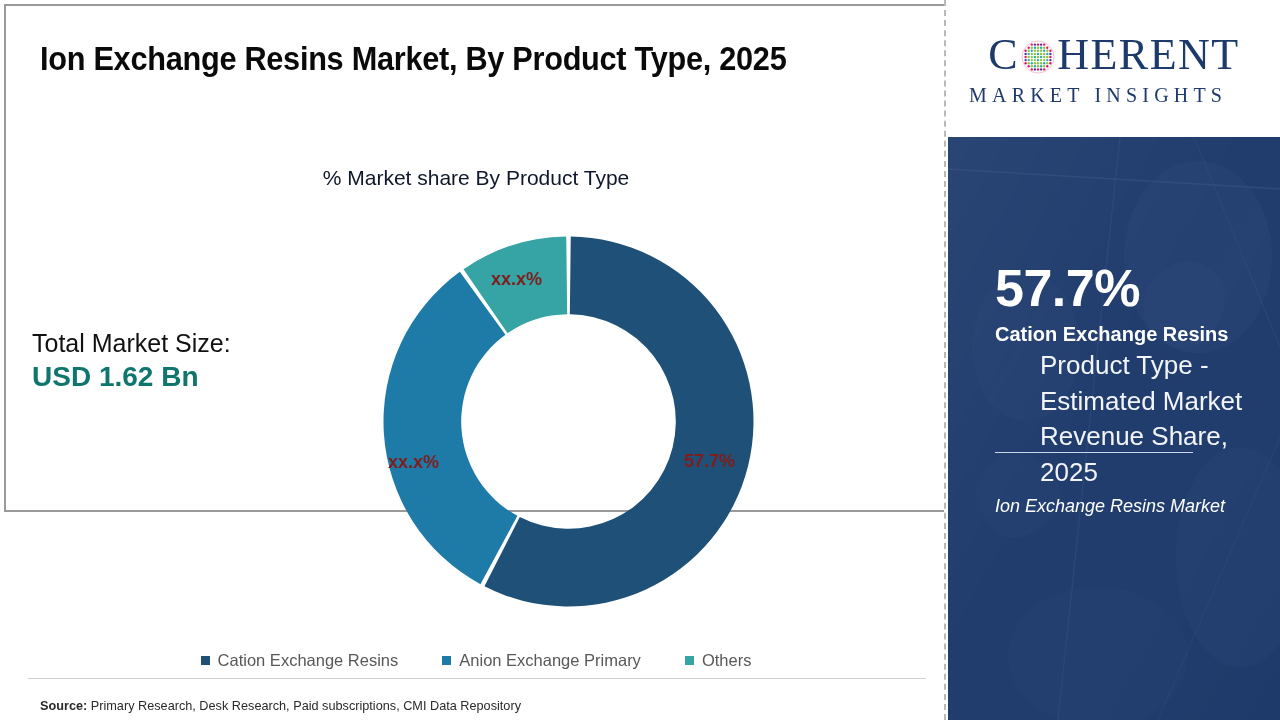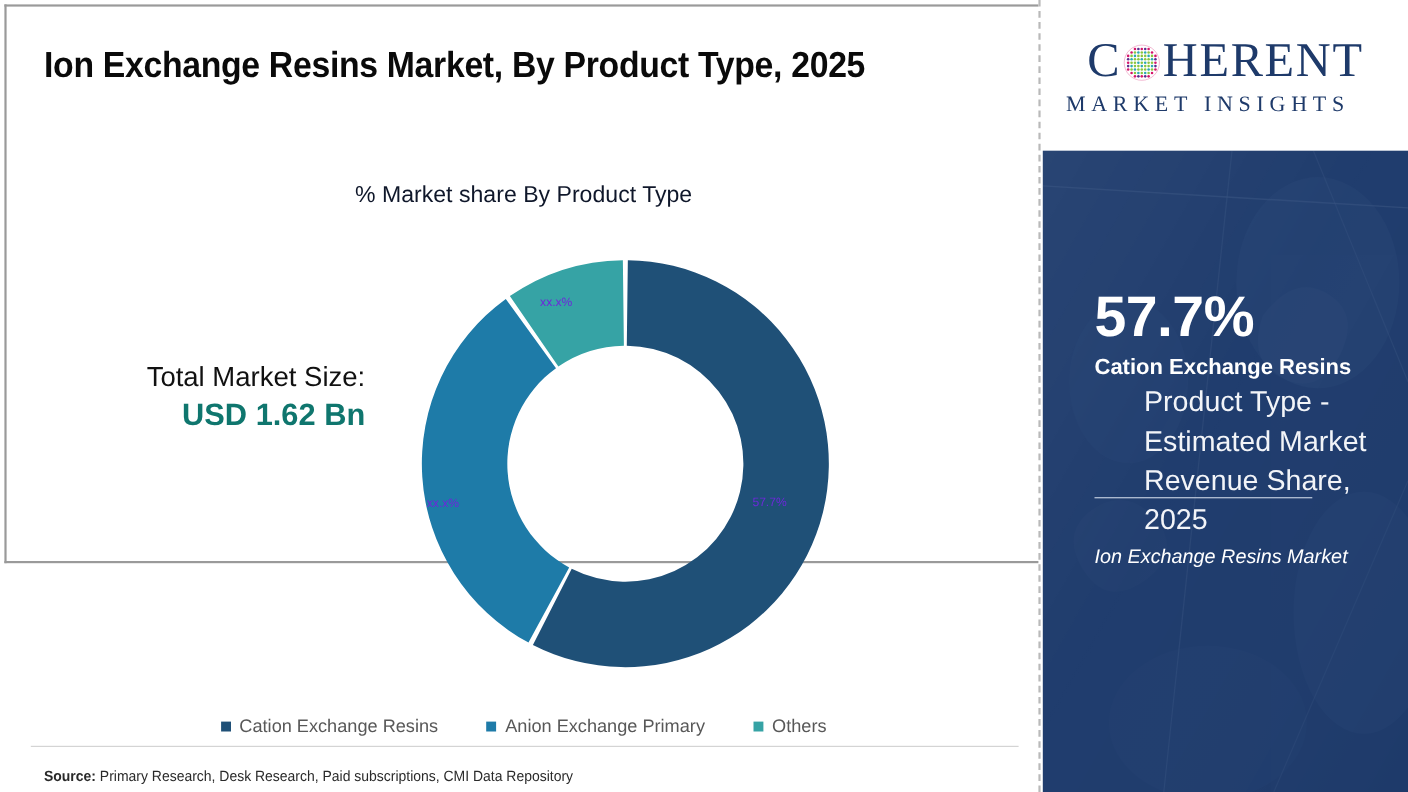--- a/index.html
+++ b/index.html
@@ -60,21 +60,20 @@
     font-size: 21px;
     color: #0f172a;
     font-family: "Liberation Sans", sans-serif;
   }
 
   .market-size {
     position: absolute;
     left: 26px;
     top: 322px;
     width: 300px;
-    text-align: right;
   }
   .market-size .ms-label {
     font-size: 25px;
     color: #111111;
     line-height: 1.25;
     font-family: "Liberation Sans", sans-serif;
   }
   .market-size .ms-value {
     font-size: 28px;
     font-weight: bold;
@@ -88,23 +87,23 @@
     position: absolute;
     left: 375px;
     top: 228px;
     width: 375px;
     height: 375px;
   }
   .donut-svg { display: block; width: 375px; height: 375px; }
 
   .slice-label {
     position: absolute;
-    font-size: 11px;
-    font-weight: normal;
-    color: #6d28d9;
+    font-size: 18px;
+    font-weight: bold;
+    color: #7f1d1d;
     white-space: nowrap;
     font-family: "Liberation Sans", sans-serif;
     pointer-events: none;
   }
   .slice-label-0 { left: 303px; top: 217px; }
   .slice-label-1 { left: 7px;   top: 218px; }
   .slice-label-2 { left: 110px; top: 35px;  }
 
   
   .legend {

